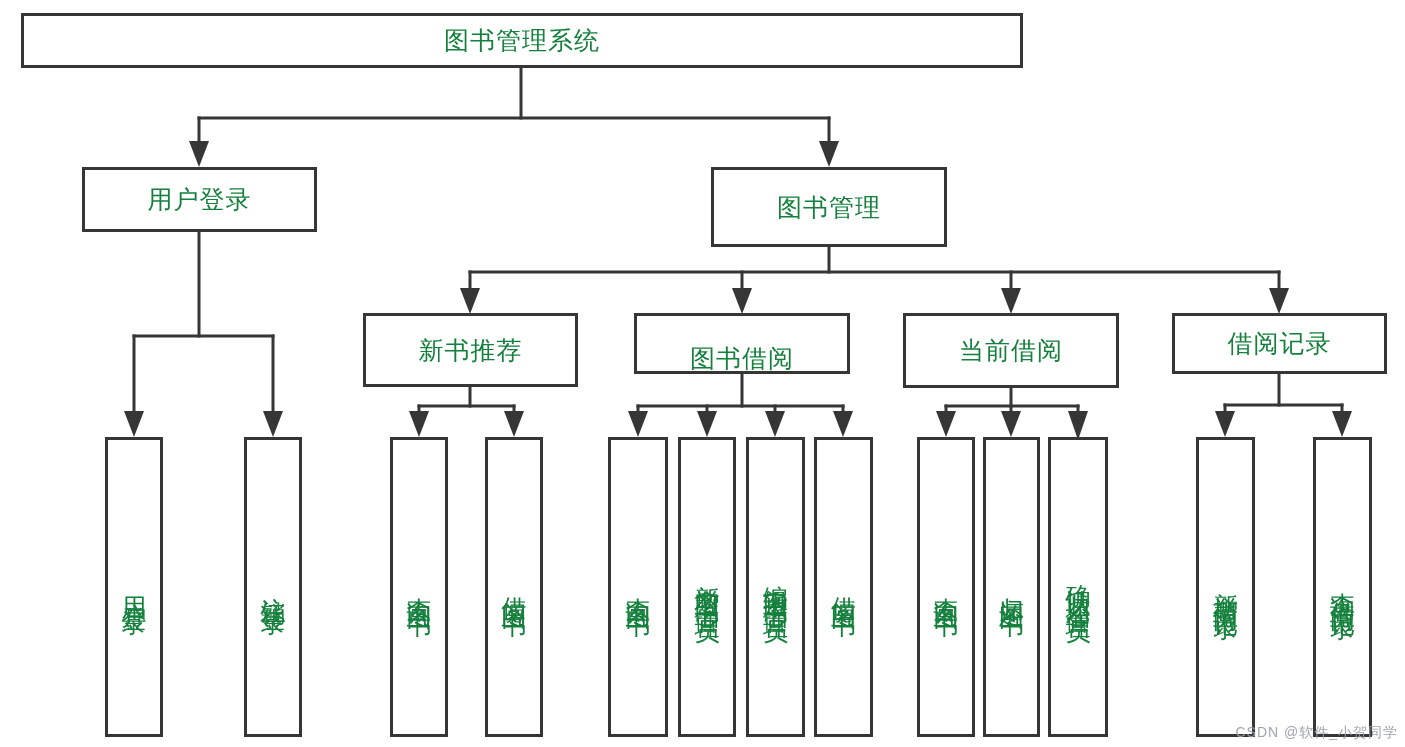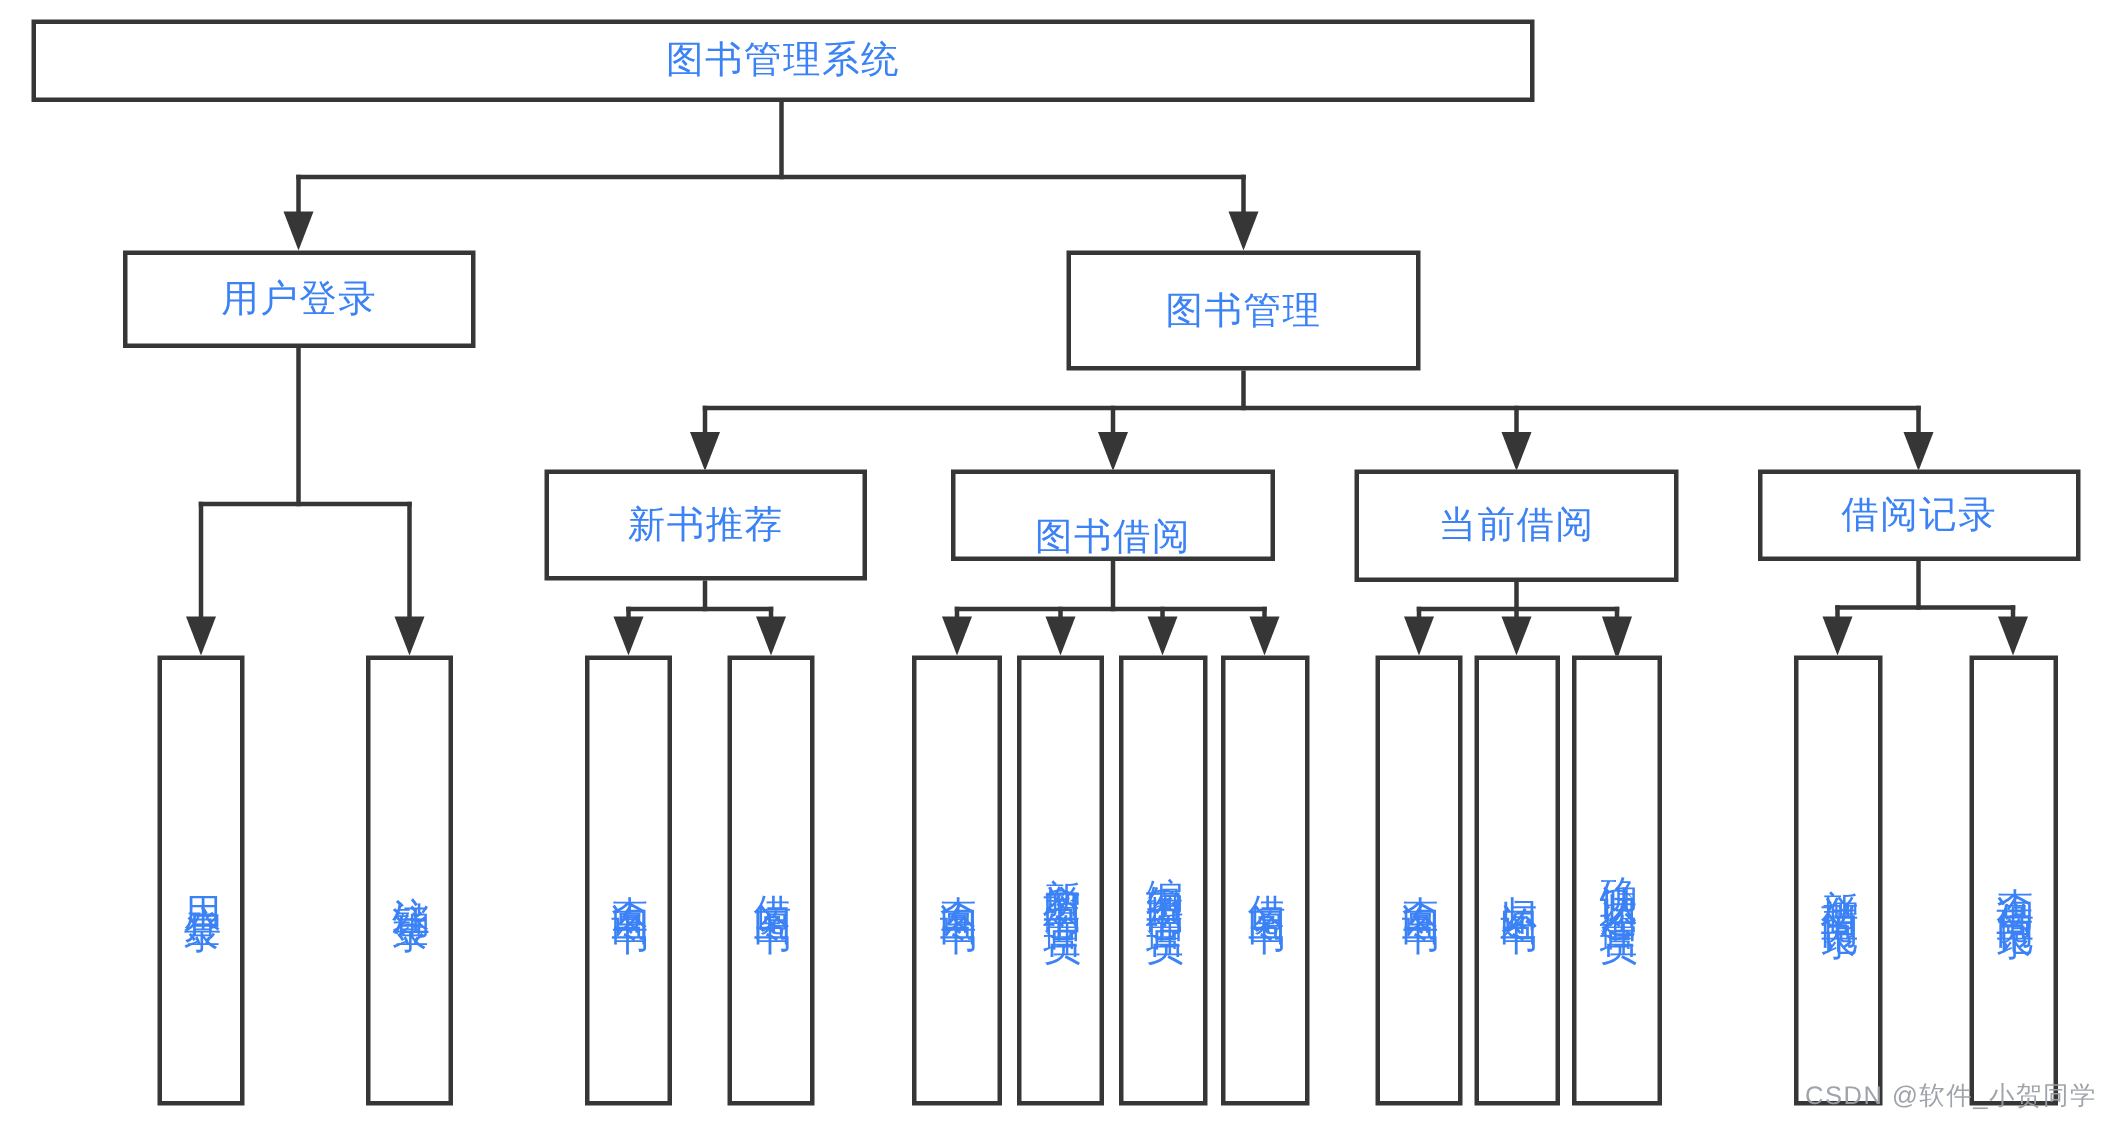--- a/index.html
+++ b/index.html
@@ -25,21 +25,21 @@
   svg.connectors polygon { fill: #363636; stroke: none; }
 
   .node {
     position: absolute;
     box-sizing: border-box;
     border: 3px solid #363636;
     background: #ffffff;
     display: flex;
     align-items: center;
     justify-content: center;
-    color: #3b82f6;
+    color: #15803d;
   }
   .node.h span {
     font-size: 25px;
     letter-spacing: 1px;
     white-space: nowrap;
     line-height: 1;
   }
   .node.v span {
     writing-mode: vertical-rl;
     text-orientation: mixed;
@@ -71,21 +71,21 @@
   .n-d1 { left: 917px;  width: 58px; }
   .n-d2 { left: 983px;  width: 57px; }
   .n-d3 { left: 1048px; width: 60px; }
   .n-e1 { left: 1196px; width: 59px; }
   .n-e2 { left: 1313px; width: 59px; }
 
   .watermark {
     position: absolute;
     right: 7px;
     bottom: 5px;
-    font-size: 17px;
+    font-size: 14px;
     color: #9aa0a6;
     opacity: 0.95;
     z-index: 10;
     white-space: nowrap;
     letter-spacing: 1px;
   }
 </style>
 </head>
 <body>
 

